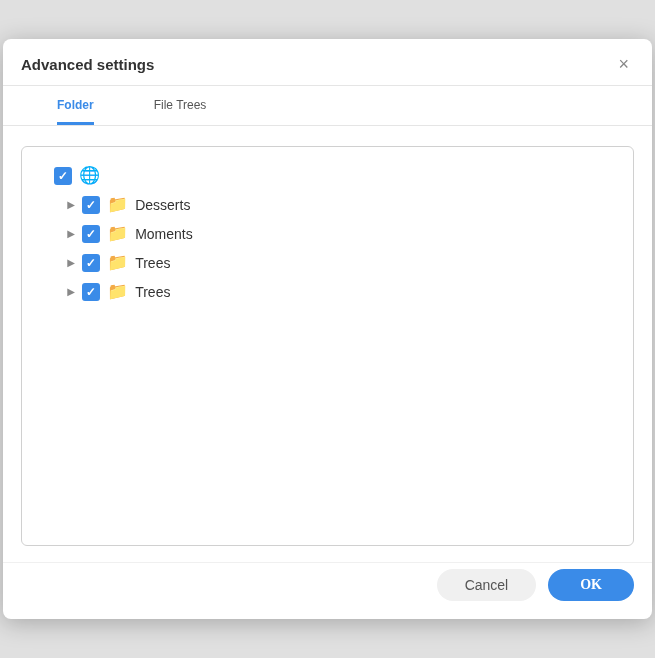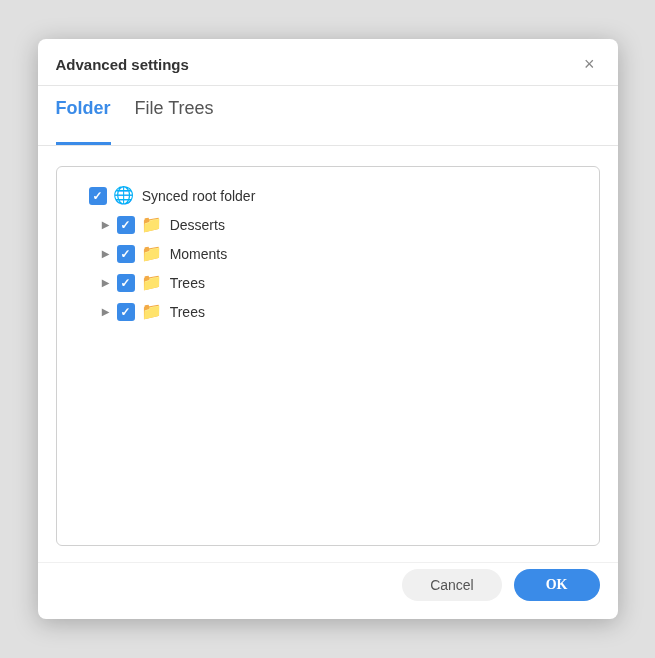--- a/index.html
+++ b/index.html
@@ -10,21 +10,21 @@
       justify-content: center;
       min-height: 100vh;
       font-family: -apple-system, BlinkMacSystemFont, "Segoe UI", Arial, sans-serif;
       font-size: 14px;
       color: #333;
     }
     .dialog {
       background: #fff;
       border-radius: 8px;
       box-shadow: 0 4px 24px rgba(0,0,0,0.25);
-      width: 580px;
+      width: 649px;
       min-height: 580px;
       display: flex;
       flex-direction: column;
       overflow: hidden;
     }
     .dialog-header {
       display: flex;
       align-items: center;
       justify-content: space-between;
       padding: 14px 18px 10px 18px;
@@ -45,27 +45,28 @@
       padding: 2px 5px;
       border-radius: 4px;
     }
     .tabs {
       display: flex;
       gap: 24px;
       padding: 12px 18px 0 18px;
       border-bottom: 1px solid #e5e5e5;
     }
     .tab {
-      padding-bottom: 23px;
-      cursor: pointer;
-      font-size: 18px;
+      padding-bottom: 10px;
+      cursor: pointer;
+      font-size: 12px;
       font-weight: 500;
       color: #555;
       border-bottom: 3px solid transparent;
       user-select: none;
+      margin-left: 36px;
     }
     .tab.active {
       color: #3a8be8;
       border-bottom: 3px solid #3a8be8;
       font-weight: 600;
     }
     .dialog-body {
       padding: 20px 18px 16px 18px;
       flex: 1;
       display: flex;
@@ -184,21 +185,20 @@
 
     <div class="tree-box">
 
       <div class="tree-item root-item">
         <span class="expand-arrow"></span>
         <div class="checkbox-wrap">
           <span class="check-mark">✓</span>
         </div>
 
         <span class="sync-globe">🌐</span>
-        <span class="item-label">Synced root folder</span>
       </div>
 
       <div class="sub-items">
 
         <div class="tree-item">
           <span class="expand-arrow">▶</span>
           <div class="checkbox-wrap">
             <span class="check-mark">✓</span>
           </div>
           <span class="folder-icon">📁</span>

